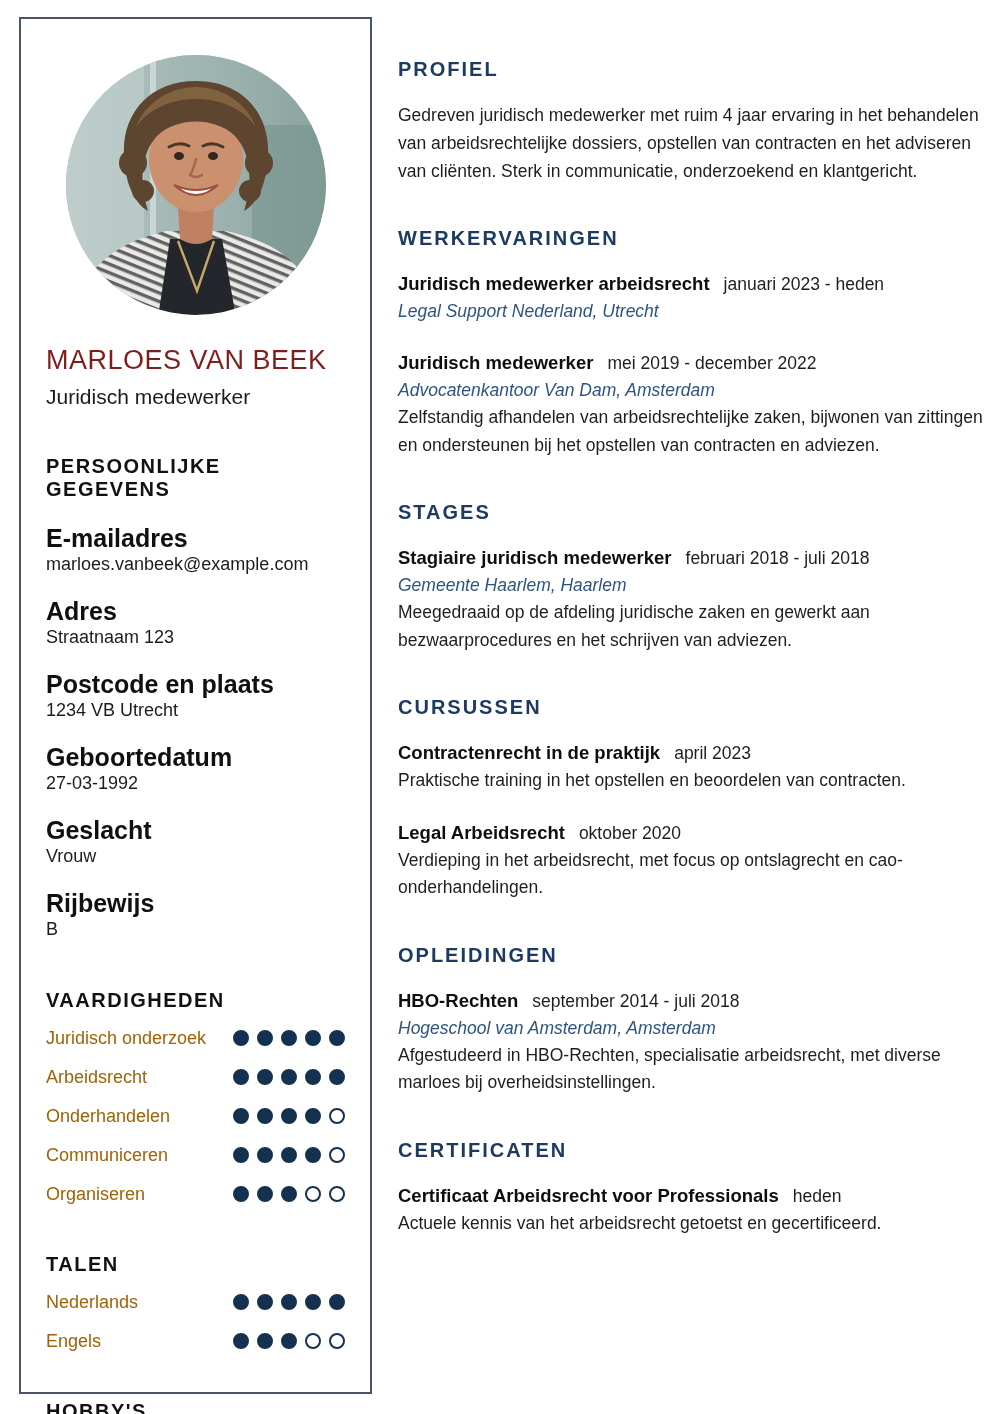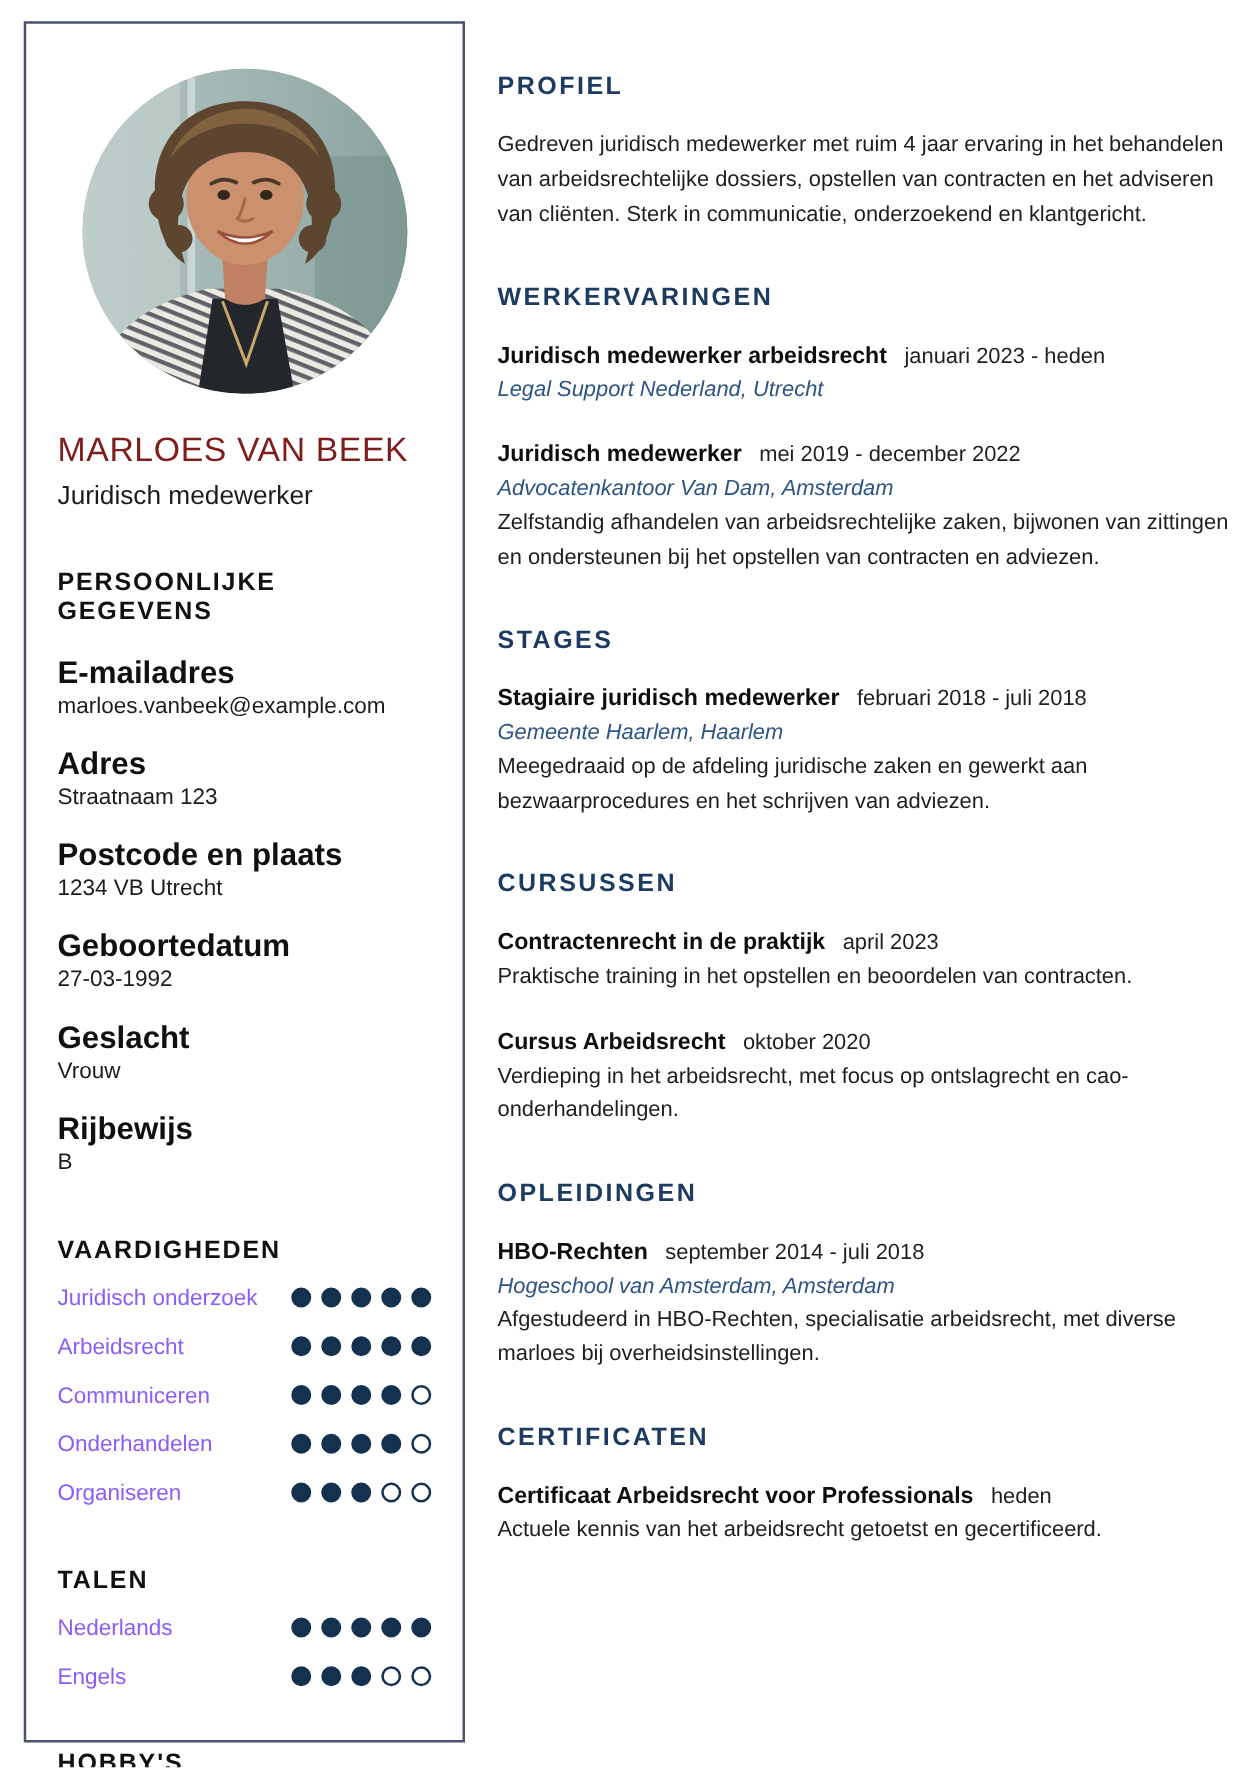--- a/index.html
+++ b/index.html
@@ -34,21 +34,21 @@
   }
   .fields{ margin-top:24px; }
   .field{ margin-bottom:20px; }
   .flabel{ font-weight:700; font-size:25px; line-height:26px; color:#101010; }
   .fvalue{ font-size:18px; line-height:27px; color:#1c1c1c; }
   .skill-list{ margin-top:8px; }
   .skill-row{
     display:flex; justify-content:space-between; align-items:center;
     margin-top:13px; height:26px;
   }
-  .skill-label{ font-size:18px; color:#8b5cf6; }
+  .skill-label{ font-size:18px; color:#a16207; }
   .dots{ display:flex; gap:8px; }
   .dot{
     width:16px; height:16px; border-radius:50%;
     border:2px solid var(--dot); background:transparent;
   }
   .dot.filled{ background:var(--dot); }
   
   .content{
     position:absolute; left:398px; top:0; width:588px; padding-top:48px;margin-top:10px;
   }
@@ -171,31 +171,31 @@
         <span class="skill-label">Arbeidsrecht</span>
         <span class="dots">
             <span class="dot filled"></span>
             <span class="dot filled"></span>
             <span class="dot filled"></span>
             <span class="dot filled"></span>
             <span class="dot filled"></span>
           </span>
       </div>
       <div class="skill-row">
+        <span class="skill-label">Onderhandelen</span>
+        <span class="dots">
+            <span class="dot filled"></span>
+            <span class="dot filled"></span>
+            <span class="dot filled"></span>
+            <span class="dot filled"></span>
+            <span class="dot"></span>
+          </span>
+      </div>
+      <div class="skill-row">
         <span class="skill-label">Communiceren</span>
-        <span class="dots">
-            <span class="dot filled"></span>
-            <span class="dot filled"></span>
-            <span class="dot filled"></span>
-            <span class="dot filled"></span>
-            <span class="dot"></span>
-          </span>
-      </div>
-      <div class="skill-row">
-        <span class="skill-label">Onderhandelen</span>
         <span class="dots">
             <span class="dot filled"></span>
             <span class="dot filled"></span>
             <span class="dot filled"></span>
             <span class="dot filled"></span>
             <span class="dot"></span>
           </span>
       </div>
       <div class="skill-row">
         <span class="skill-label">Organiseren</span>
@@ -278,21 +278,21 @@
       <h2 class="sec-heading">CURSUSSEN</h2>
       <div class="entry">
         <div class="entry-head">
           <span class="entry-title">Contractenrecht in de praktijk</span>
           <span class="entry-period">april 2023</span>
         </div>
         <div class="entry-desc">Praktische training in het opstellen en beoordelen van contracten.</div>
       </div>
       <div class="entry">
         <div class="entry-head">
-          <span class="entry-title">Cursus Arbeidsrecht</span>
+          <span class="entry-title">Legal Arbeidsrecht</span>
           <span class="entry-period">oktober 2020</span>
         </div>
         <div class="entry-desc">Verdieping in het arbeidsrecht, met focus op ontslagrecht en cao-onderhandelingen.</div>
       </div>
     </section>
 
     <section class="sec">
       <h2 class="sec-heading">OPLEIDINGEN</h2>
       <div class="entry">
         <div class="entry-head">

